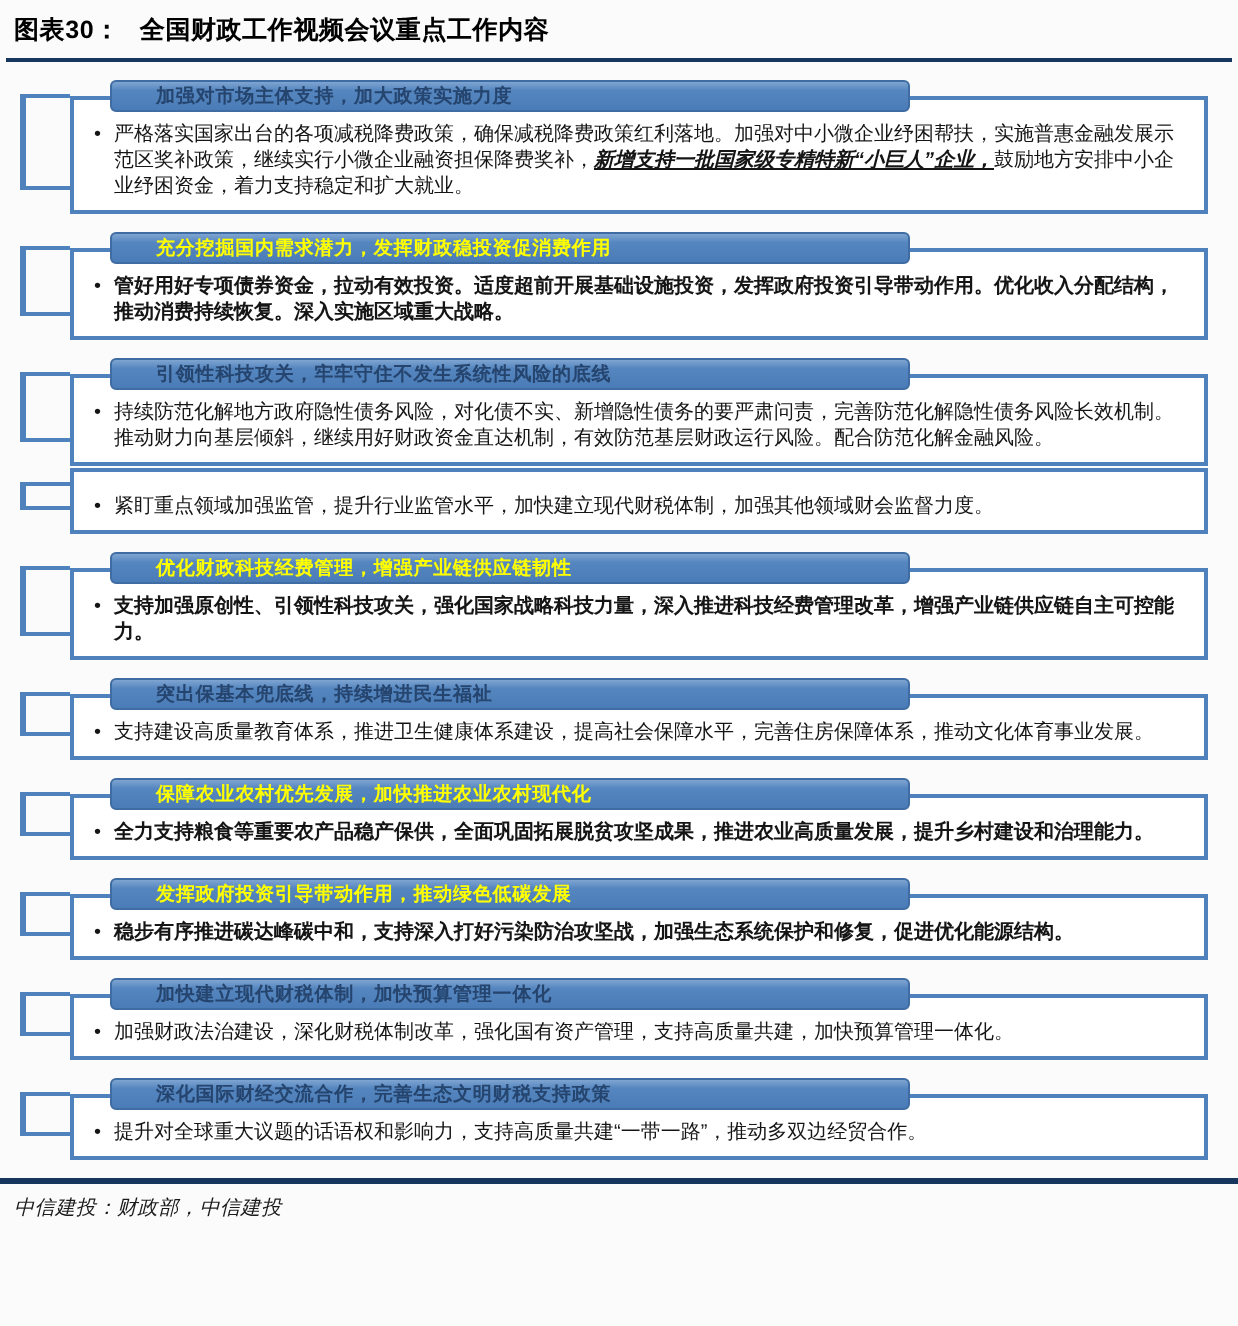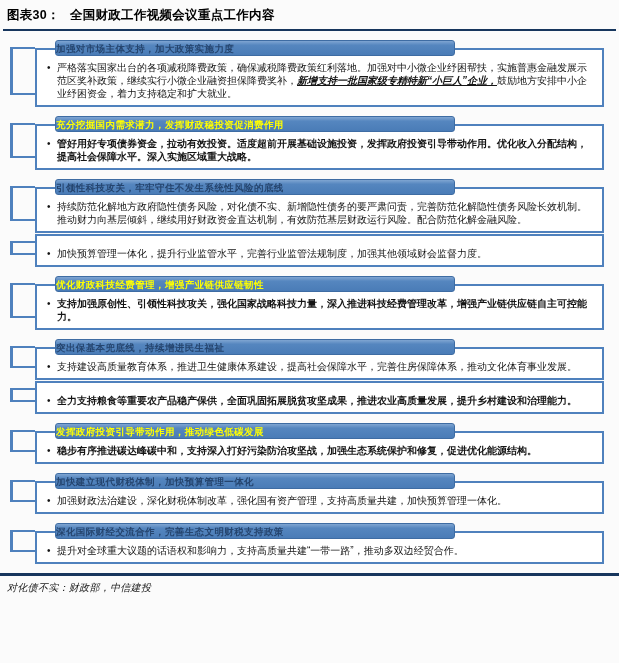--- a/index.html
+++ b/index.html
@@ -17,21 +17,21 @@
   .fig-title{
     padding:2px 8px 3px 7px; font-size:12.5px; font-weight:bold; color:#000;
     letter-spacing:.3px;
   }
   .fig-title .gap{display:inline-block; width:10px;}
   .title-rule{height:2px; background:var(--navy); margin:2px 3px 0 3px;}
   .sections{margin-top:9px;}
   .section{position:relative; margin-bottom:9px;}
   .hdr-bar{
     position:relative; z-index:2; margin-left:55px; width:400px; height:16px;
-    line-height:15px; 
+    line-height:15px; padding-left:22px;
     background:linear-gradient(180deg,var(--bar-blue-light) 0%,#5586bf 30%,#4a7cb7 100%);
     border:1px solid var(--bar-blue-dark); border-radius:3px;
     font-size:9.5px; font-weight:bold; color:var(--hdr-text);
     letter-spacing:.4px; white-space:nowrap; overflow:hidden;
   }
   .hdr-bar.highlight{color:var(--hl-yellow);}
   .content-box{
     position:relative; z-index:1; margin-left:35px; width:569px; margin-top:-8px;
     background:#fff; border:2px solid var(--bar-blue);
     padding:11px 12px 5px 10px;
@@ -75,42 +75,42 @@
       </div>
     </div>
   </div>
 
   <div class="section">
     <div class="bracket"></div>
     <div class="hdr-bar highlight">充分挖掘国内需求潜力，发挥财政稳投资促消费作用</div>
     <div class="content-box">
       <div class="bullet">
         <span class="marker">•</span>
-        <span class="txt"><span class="b">管好用好专项债券资金，拉动有效投资。适度超前开展基础设施投资，发挥政府投资引导带动作用。优化收入分配结构，提高社会保障水平。深入实施区域重大战略。</span></span>
+        <span class="txt"><span class="b">管好用好专项债券资金，拉动有效投资。适度超前开展基础设施投资，发挥政府投资引导带动作用。优化收入分配结构，推动消费持续恢复。深入实施区域重大战略。</span></span>
       </div>
     </div>
   </div>
 
   <div class="section">
     <div class="bracket"></div>
     <div class="hdr-bar">引领性科技攻关，牢牢守住不发生系统性风险的底线</div>
     <div class="content-box">
       <div class="bullet">
         <span class="marker">•</span>
         <span class="txt"><span>持续防范化解地方政府隐性债务风险，对化债不实、新增隐性债务的要严肃问责，完善防范化解隐性债务风险长效机制。推动财力向基层倾斜，继续用好财政资金直达机制，有效防范基层财政运行风险。配合防范化解金融风险。</span></span>
       </div>
     </div>
   </div>
 
   <div class="section">
     <div class="bracket"></div>
     <div class="content-box">
       <div class="bullet">
         <span class="marker">•</span>
-        <span class="txt"><span>加快预算管理一体化，提升行业监管水平，完善行业监管法规制度，加强其他领域财会监督力度。</span></span>
+        <span class="txt"><span>紧盯重点领域加强监管，提升行业监管水平，加快建立现代财税体制，加强其他领域财会监督力度。</span></span>
       </div>
     </div>
   </div>
 
   <div class="section">
     <div class="bracket"></div>
     <div class="hdr-bar highlight">优化财政科技经费管理，增强产业链供应链韧性</div>
     <div class="content-box">
       <div class="bullet">
         <span class="marker">•</span>
@@ -125,20 +125,21 @@
     <div class="content-box">
       <div class="bullet">
         <span class="marker">•</span>
         <span class="txt"><span>支持建设高质量教育体系，推进卫生健康体系建设，提高社会保障水平，完善住房保障体系，推动文化体育事业发展。</span></span>
       </div>
     </div>
   </div>
 
   <div class="section">
     <div class="bracket"></div>
+    <div class="hdr-bar highlight">保障农业农村优先发展，加快推进农业农村现代化</div>
     <div class="content-box">
       <div class="bullet">
         <span class="marker">•</span>
         <span class="txt"><span class="b">全力支持粮食等重要农产品稳产保供，全面巩固拓展脱贫攻坚成果，推进农业高质量发展，提升乡村建设和治理能力。</span></span>
       </div>
     </div>
   </div>
 
   <div class="section">
     <div class="bracket"></div>
@@ -169,16 +170,16 @@
       <div class="bullet">
         <span class="marker">•</span>
         <span class="txt"><span>提升对全球重大议题的话语权和影响力，支持高质量共建“一带一路”，推动多双边经贸合作。</span></span>
       </div>
     </div>
   </div>
 </div>
 
   <div class="footer-rule"></div>
   <div class="source-line">
-    <span>对化债不实：</span><span>财政部，中信建投</span>
+    <span>中信建投：</span><span>财政部，中信建投</span>
   </div>
 
 </div>
 
 </body></html>

